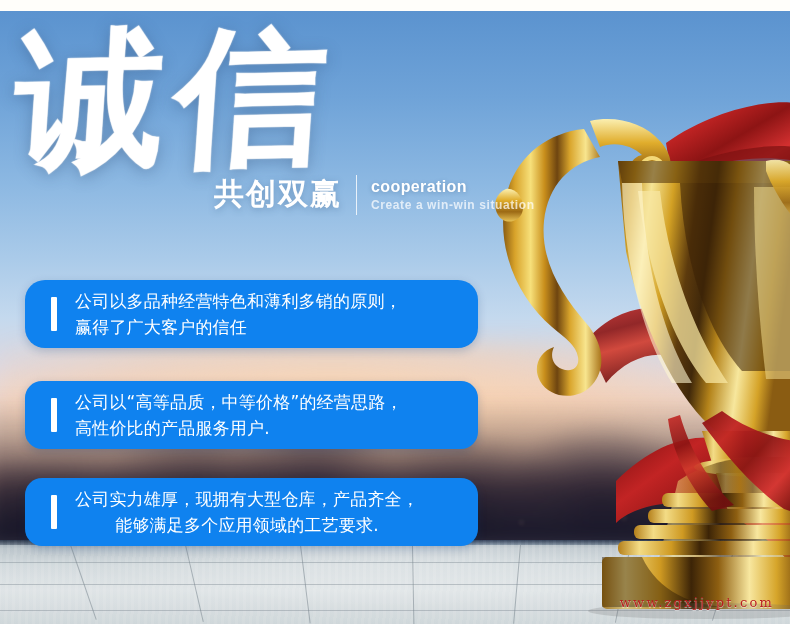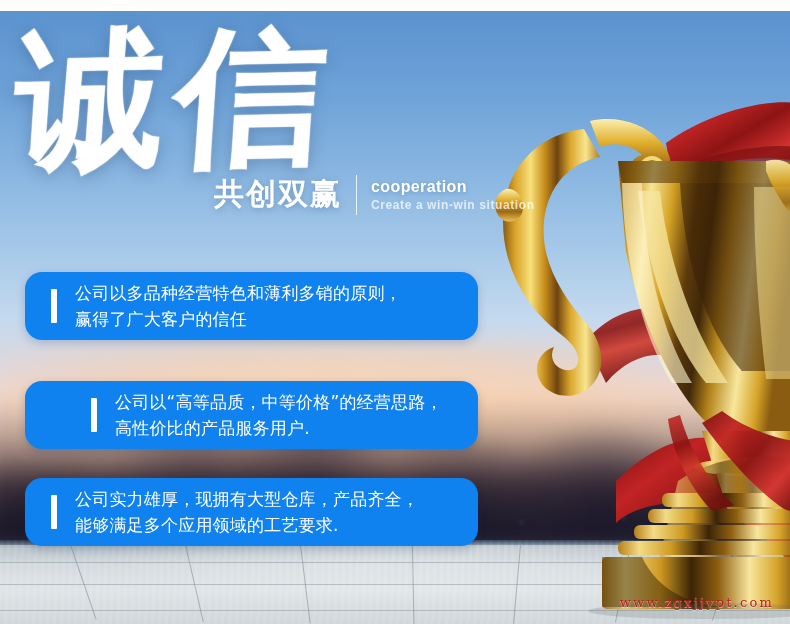--- a/index.html
+++ b/index.html
@@ -139,23 +139,23 @@
   }
 
   
   .bubbles{ position:absolute; left:0; top:0; width:790px; height:624px; z-index:25; }
   .bubble{
     position:absolute; left:25px; width:453px; height:68px;
     background:#0f82ef; border-radius:17px;
     display:flex; align-items:center;
     box-shadow:0 3px 10px rgba(10,50,110,.22);
   }
-  .bubble.b1{ top:272px; }
-  .bubble.b2{ top:381px;padding-left:40px; }
-  .bubble.b3{ top:478px; }
+  .bubble.b1{ top:280px;border-radius:20px; }
+  .bubble.b2{ top:381px; }
+  .bubble.b3{ top:478px;text-align:center; }
   .bar{
     width:6px; height:34px; background:#ffffff; border-radius:1px;
     margin-left:26px; margin-right:18px; flex:0 0 auto;
   }
   .btext{
     color:#ffffff; font-family:"DejaVu Sans","Liberation Sans",sans-serif;
     font-size:17px; line-height:1.55; letter-spacing:.2px; white-space:pre-line;
   }
 
   

